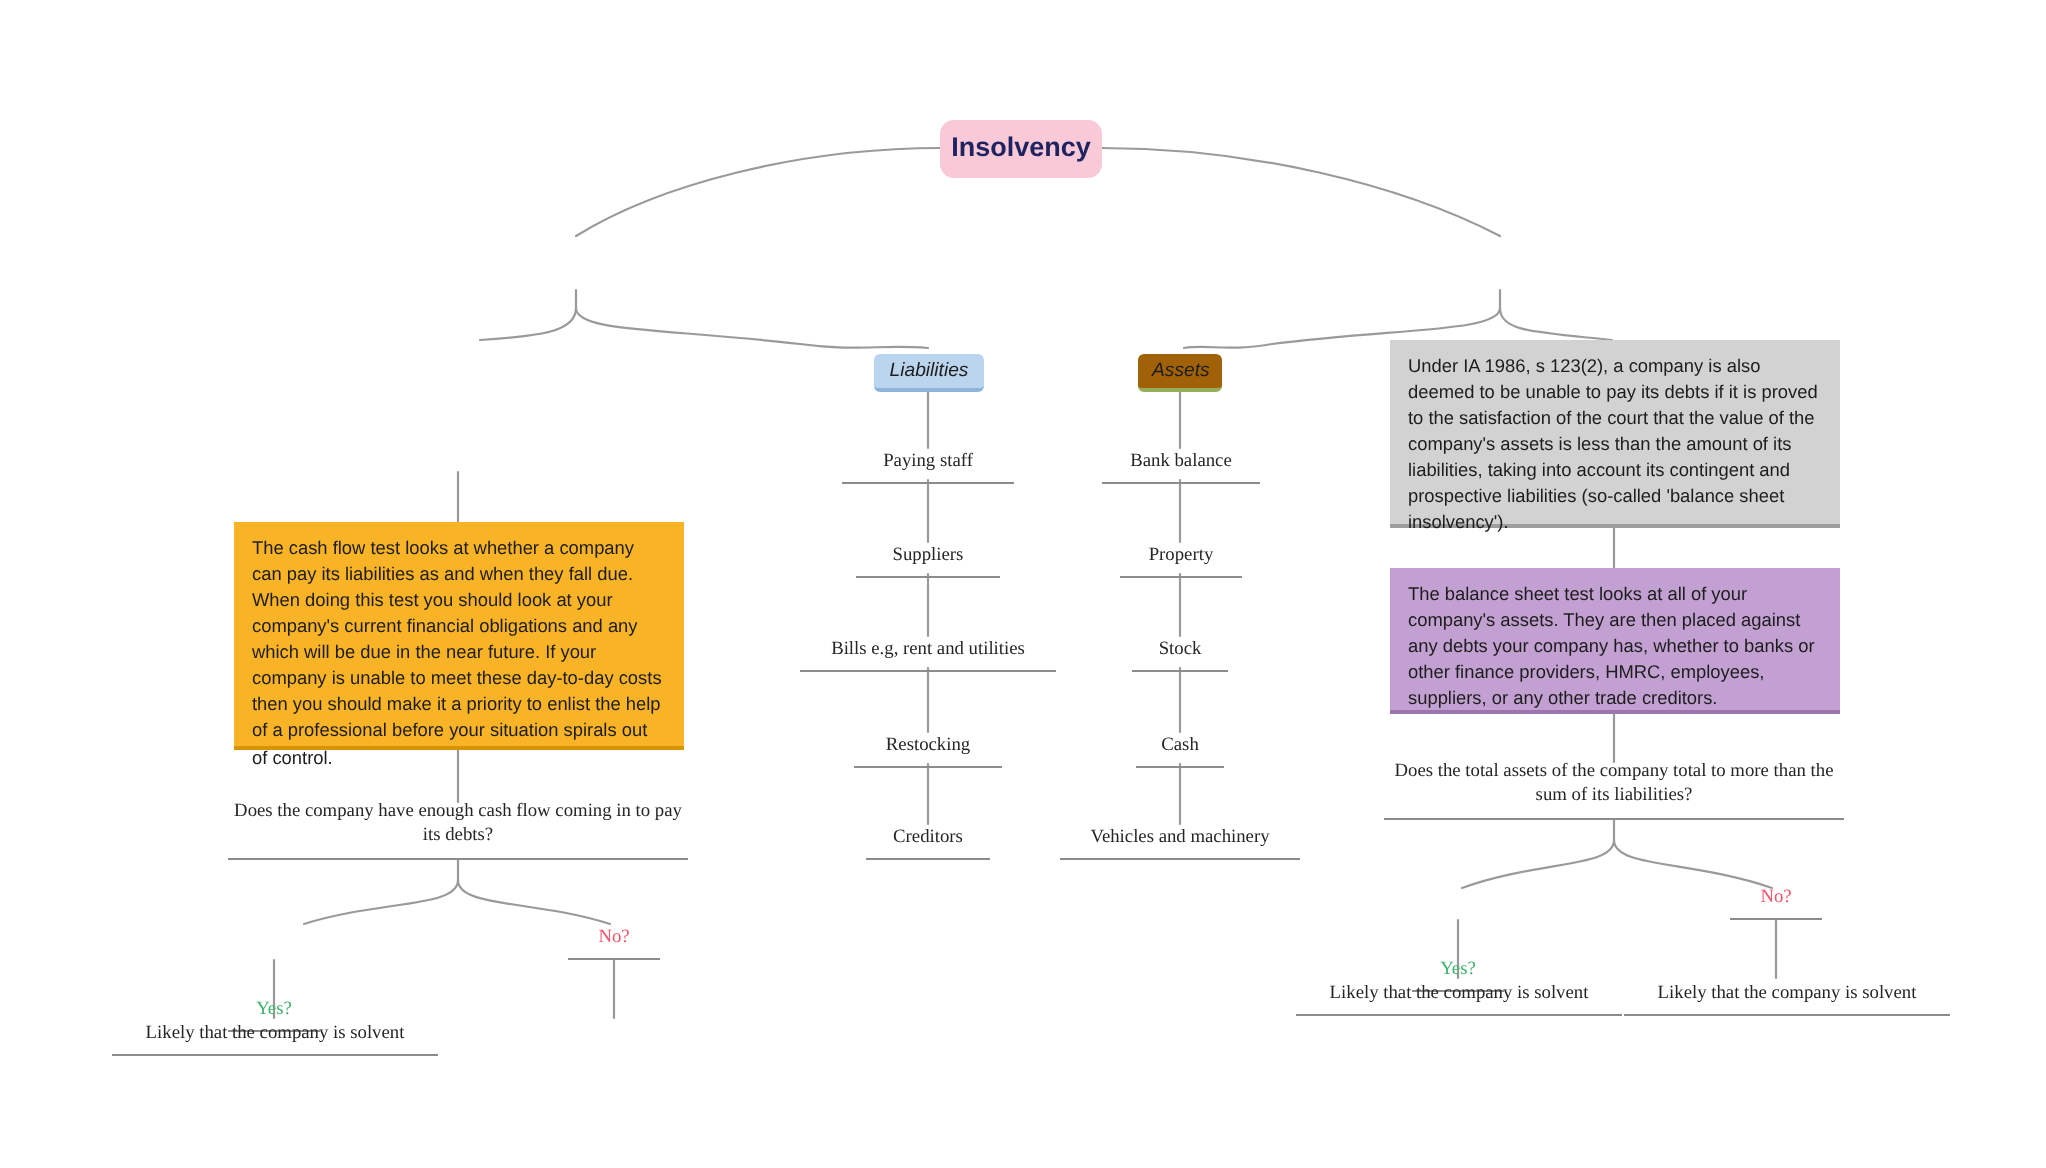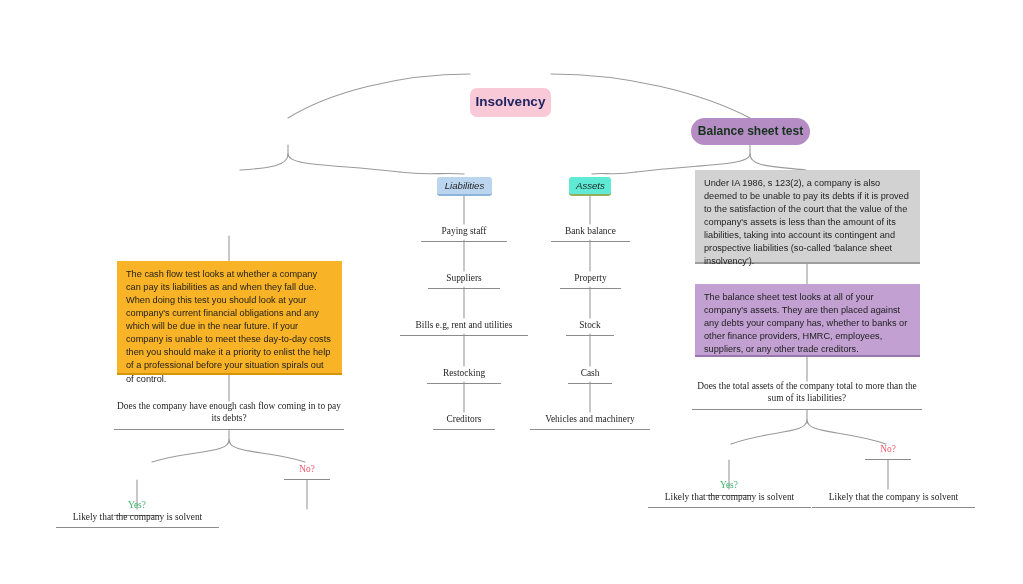--- a/index.html
+++ b/index.html
@@ -12,21 +12,21 @@
   #wires{position:absolute;left:0;top:0;width:1023px;height:584px;pointer-events:none;}
 
   .node{position:absolute;box-sizing:border-box;}
 
   
   .pill{
     border-radius:8px;display:flex;align-items:center;justify-content:center;
     font-weight:bold;text-align:center;line-height:1.2;
   }
   .pill-root{
-    background:#f9c9d8;color:#1f2461;font-size:13.5px;border-radius:7px;margin-top:28px;
+    background:#f9c9d8;color:#1f2461;font-size:13.5px;border-radius:7px;
   }
   .pill-cash{
     background:#f9b327;color:#173a1f;font-size:12px;border-radius:14px;
   }
   .pill-balance{
     background:#b58dc4;color:#16321d;font-size:12px;border-radius:14px;
   }
 
   
   .para{
@@ -47,21 +47,21 @@
     text-align:left;
   }
 
   
   .chip{
     font-size:9.6px;font-style:italic;color:#1d1d1d;
     padding:3px 7px 3px 7px;border-radius:3px;text-align:center;
     display:inline-block;box-sizing:border-box;
   }
   .chip-blue{background:#bcd5ef;border-bottom:2.5px solid #8fb4d9;}
-  .chip-green{background:#5eead4;border-bottom:2.5px solid #95ae5c;}
+  .chip-green{background:#a16207;border-bottom:2.5px solid #95ae5c;}
 
   
   .item{
     font-size:9.4px;color:#262626;text-align:center;line-height:1.35;
     box-sizing:border-box;padding-bottom:3px;
     border-bottom:1.6px solid #8c8c8c;
     display:flex;align-items:flex-end;justify-content:center;font-family:Liberation Serif, serif;
   }
   .item.green{color:#3eb36b;margin-top:36px;}
   .item.red{color:#f4546a;}
@@ -181,23 +181,20 @@
   <div class="node item" style="left:566px;top:318px;width:48px;height:18px;">
     <span>Stock</span>
   </div>
   <div class="node item" style="left:568px;top:366px;width:44px;height:18px;">
     <span>Cash</span>
   </div>
   <div class="node item" style="left:530px;top:412px;width:120px;height:18px;">
     <span>Vehicles and machinery</span>
   </div>
 
-  <div class="node pill pill-balance" style="left:691px;top:118px;width:119px;height:27px;">
-    <span>Balance sheet test</span>
-  </div>
 
   <div class="node para para-grey left" style="left:695px;top:170px;width:225px;height:94px;">
     <span>Under IA 1986, s 123(2), a company is also deemed to be unable to pay its debts if it is proved to the satisfaction of the court that the value of the company's assets is less than the amount of its liabilities, taking into account its contingent and prospective liabilities (so-called 'balance sheet insolvency').</span>
   </div>
 
   <div class="node para para-purple" style="left:695px;top:284px;width:225px;height:73px;">
     <span>The balance sheet test looks at all of your company's assets. They are then placed against any debts your company has, whether to banks or other finance providers, HMRC, employees, suppliers, or any other trade creditors.</span>
   </div>
 
   <div class="node item q" style="left:692px;top:381px;width:230px;height:29px;">

